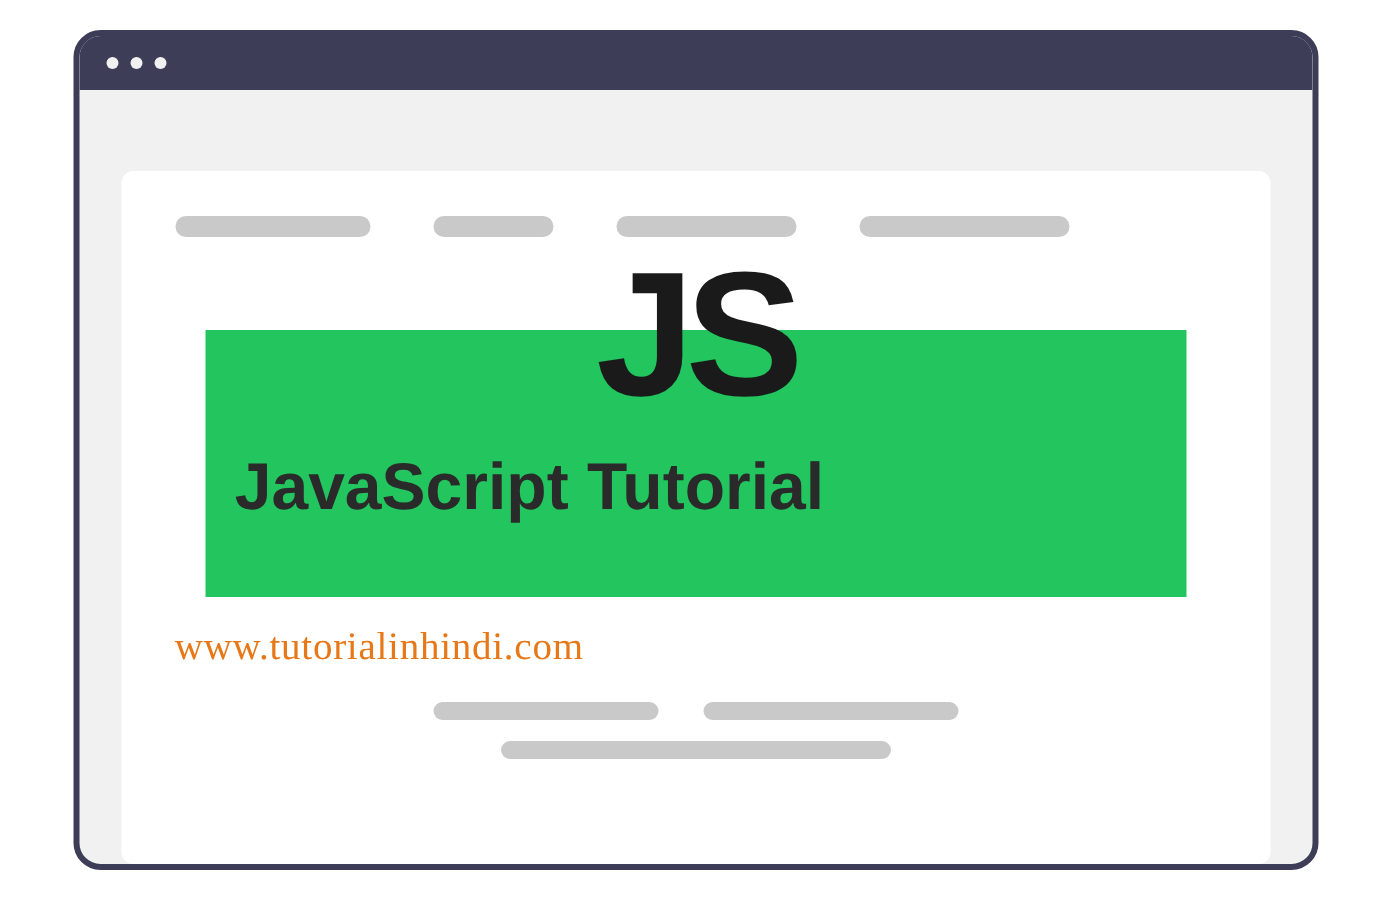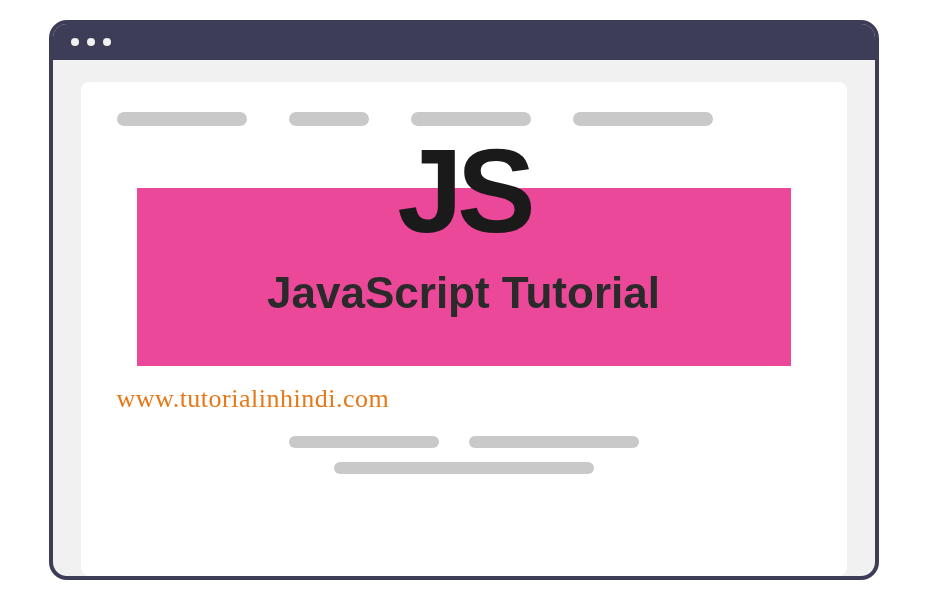--- a/index.html
+++ b/index.html
@@ -18,20 +18,21 @@
     }
     .browser-window {
       width: 830px;
       height: 560px;
       background: #f1f1f2;
       border: 4px solid #3d3d58;
       border-radius: 18px;
       overflow: hidden;
       display: flex;
       flex-direction: column;
+      gap: 32px;
     }
     .titlebar {
       background: #3d3d58;
       height: 36px;
       display: flex;
       align-items: center;
       padding-left: 18px;
       gap: 8px;
     }
     .window-dot {
@@ -76,24 +77,24 @@
       font-weight: 900;
       font-size: 118px;
       color: #1a1a1a;
       letter-spacing: -6px;
       line-height: 1;
       display: inline-block;
       position: relative;
       z-index: 2;
     }
     .yellow-banner {
-      background: #ec4899;
+      background: #22c55e;
       margin: -62px 20px 0 20px;
       padding: 80px 20px 48px 20px;
-      text-align: center;
+      text-align: left;
       position: relative;
       z-index: 1;
     }
     .banner-title {
       font-family: Arial, Helvetica, sans-serif;
       font-weight: 700;
       font-size: 44px;
       color: #2a2a2a;
     }
     .url-text {

